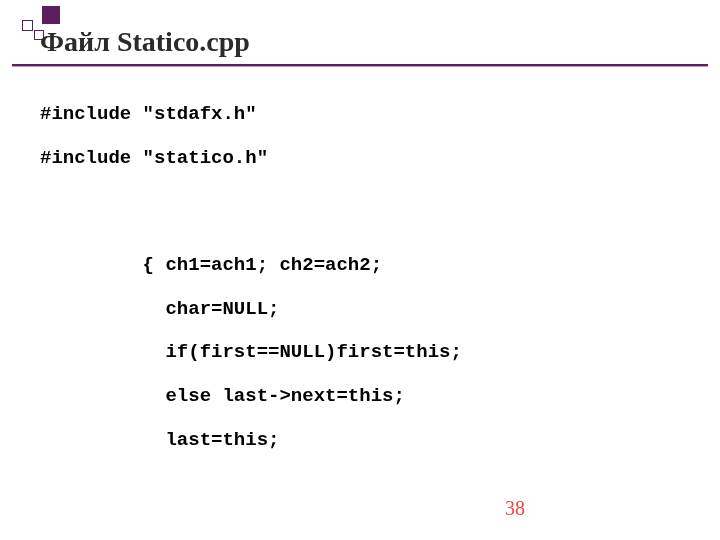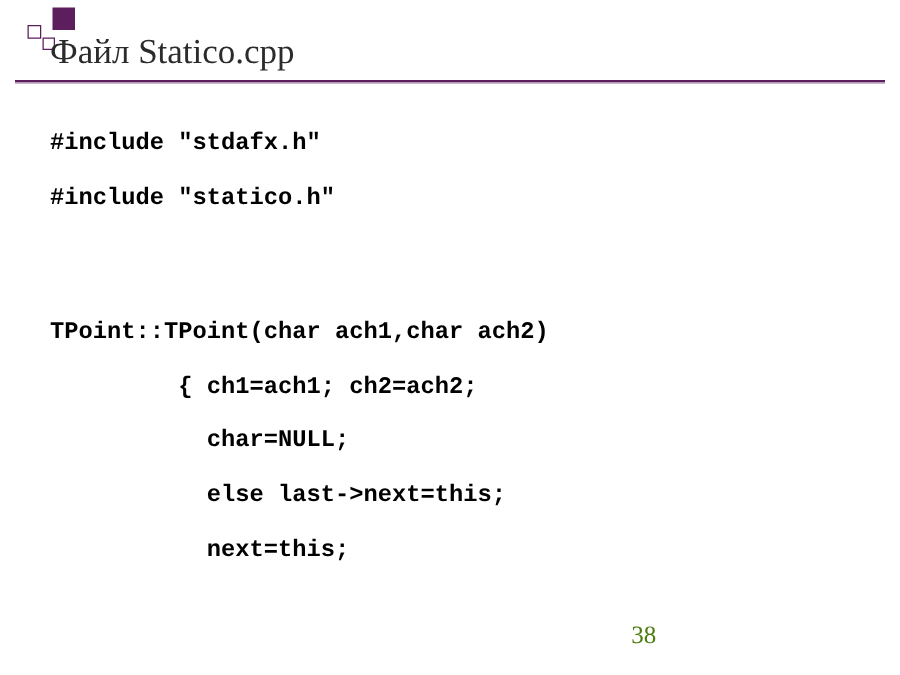--- a/index.html
+++ b/index.html
@@ -47,21 +47,21 @@
     border: 1px solid #5c1e5c;
     background: #fff;
     left: 12px;
     top: 24px;
   }
   .title {
     position: absolute;
     left: 40px;
     top: 26px;
     font-size: 28px;
-    font-weight: normal;
+    font-weight: bold;
     color: #2b2b2b;
   }
   .underline {
     position: absolute;
     left: 12px;
     right: 12px;
     top: 64px;
     height: 0;
     border-top: 2px solid #5c1e5c;
     border-bottom: 1px solid #b9a0b9;
@@ -77,21 +77,21 @@
     white-space: pre;
     color: #000;
   }
   .code .spacer { height: 10px; }
   .pagenum {
     position: absolute;
     right: 195px;
     bottom: 20px;
     font-family: "Times New Roman", Times, serif;
     font-size: 20px;
-    color: #4d7c0f;
+    color: #ef4444;
   }
 </style>
 </head>
 <body>
 
 <div class="slide">
 
   <div class="markers">
     <div class="big-sq"></div>
     <div class="sm1"></div>
@@ -99,25 +99,25 @@
   </div>
 
   <div class="title">Файл Statico.cpp</div>
   <div class="underline"></div>
 
   <div class="code">
 <div>#include "stdafx.h"</div>
 <div>#include "statico.h"</div>
 <div class="spacer"></div>
 <div class="spacer"></div>
-<div>TPoint::TPoint(char ach1,char ach2)</div>
 <div>         { ch1=ach1; ch2=ach2;</div>
 <div>           char=NULL;</div>
+<div>           if(first==NULL)first=this;</div>
 <div>           else last-&gt;next=this;</div>
-<div>           next=this;</div>
+<div>           last=this;</div>
 
 
 
 
 
 
 
 
   </div>
 

